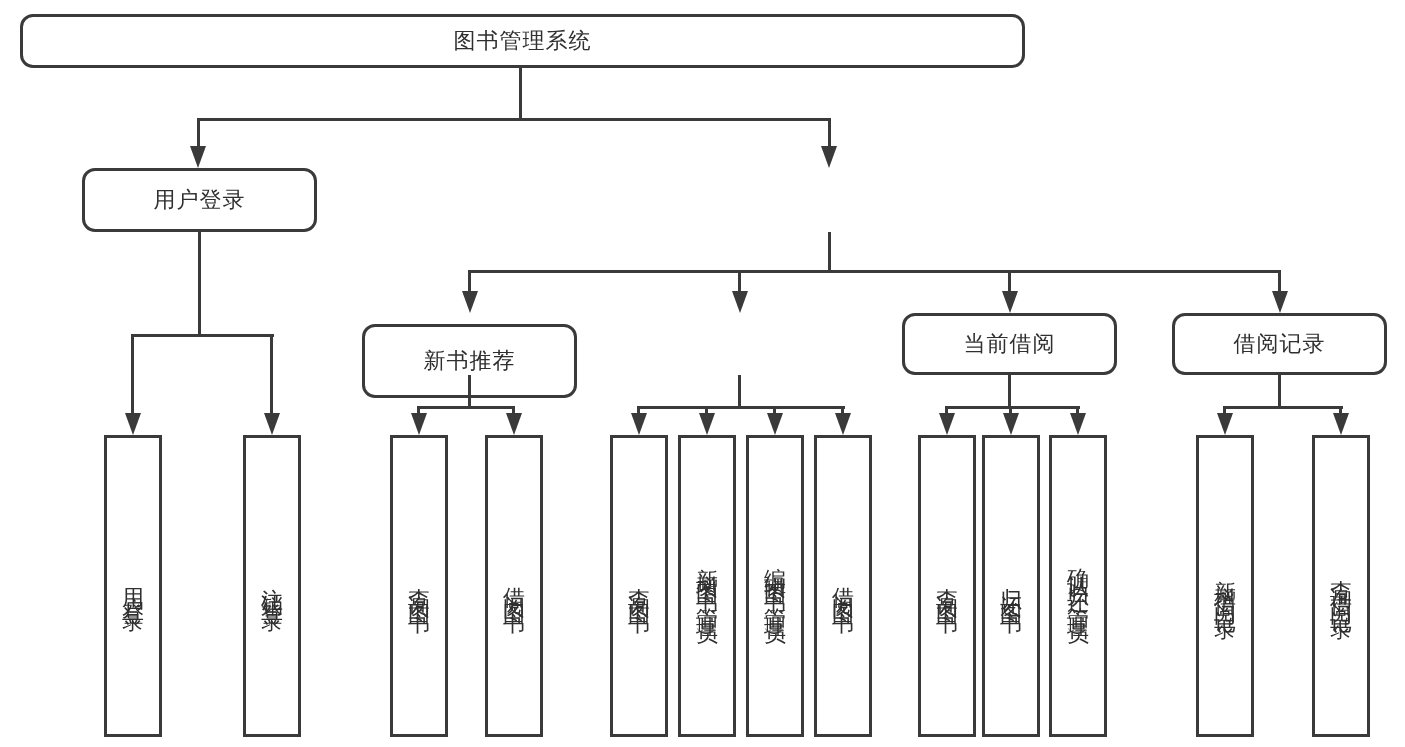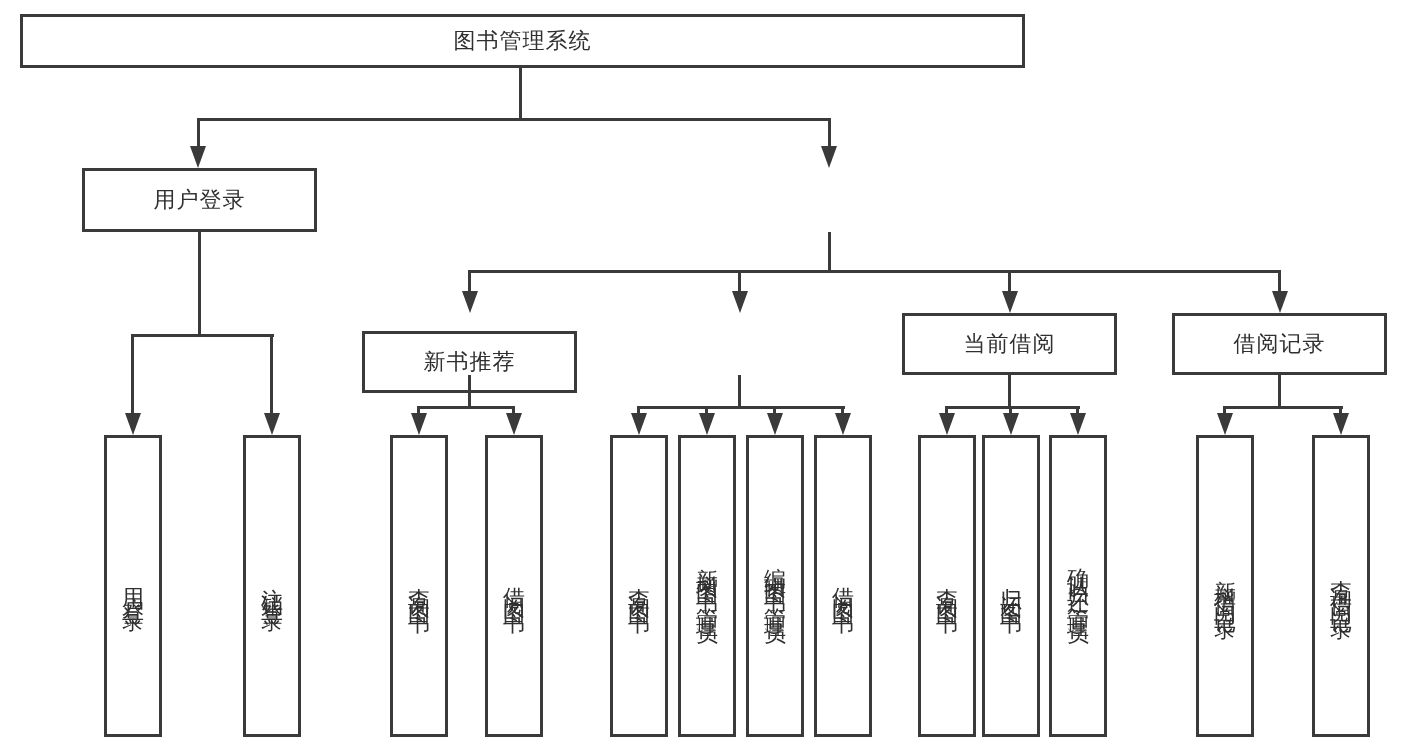--- a/index.html
+++ b/index.html
@@ -22,21 +22,21 @@
     position: absolute;
     box-sizing: border-box;
     border: 3px solid var(--line);
     background: var(--bg);
     display: flex;
     align-items: center;
     justify-content: center;
     font-size: 22px;
     color: var(--text);
   }
-  .hbox { letter-spacing: 1px; }
+  .hbox { letter-spacing: 1px; border-radius: 13px; }
   .vbox {
     writing-mode: vertical-rl;
     text-orientation: mixed;
     letter-spacing: 8px;
     white-space: nowrap;
     font-size: 22px;
   }
   .vline {
     position: absolute;
     width: 3px;
@@ -69,21 +69,21 @@
 </style>
 </head>
 <body>
 
 <div id="canvas">
 
   <div class="box hbox" style="left:20px;top:14px;width:1005px;height:54px">图书管理系统</div>
 
   <div class="box hbox" style="left:82px;top:168px;width:235px;height:64px">用户登录</div>
 
-  <div class="box hbox" style="left:362px;top:331px;width:215px;height:62px">新书推荐</div>
+  <div class="box hbox" style="left:362px;top:324px;width:215px;height:74px">新书推荐</div>
   <div class="box hbox" style="left:902px;top:313px;width:215px;height:62px">当前借阅</div>
   <div class="box hbox" style="left:1172px;top:313px;width:215px;height:62px">借阅记录</div>
 
   <div class="box vbox" style="left:104px;top:435px;width:58px;height:302px">用户登录</div>
   <div class="box vbox" style="left:243px;top:435px;width:58px;height:302px">注销登录</div>
 
   <div class="box vbox" style="left:390px;top:435px;width:58px;height:302px">查询图书</div>
   <div class="box vbox" style="left:485px;top:435px;width:58px;height:302px">借阅图书</div>
 
   <div class="box vbox" style="left:610px;top:435px;width:58px;height:302px">查询图书</div>

